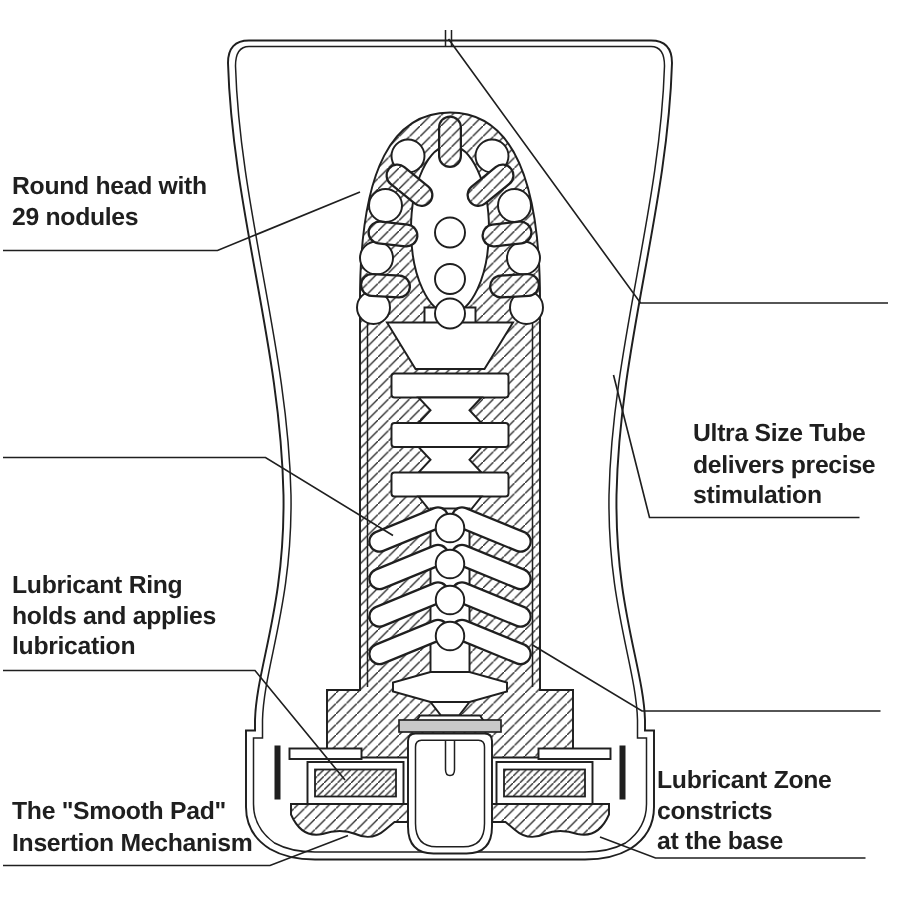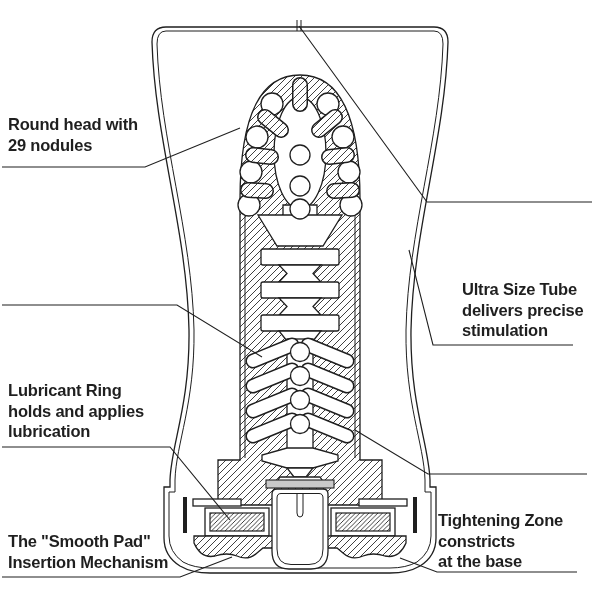--- a/index.html
+++ b/index.html
@@ -188,16 +188,16 @@
   <div class="label" id="lab-round">Round head with
 29 nodules</div>
   <div class="label" id="lab-tube">Ultra Size Tube
 delivers precise
 stimulation</div>
   <div class="label" id="lab-lube">Lubricant Ring
 holds and applies
 lubrication</div>
   <div class="label" id="lab-pad">The "Smooth Pad"
 Insertion Mechanism</div>
-  <div class="label" id="lab-tight">Tightening Zone
+  <div class="label" id="lab-tight">Lubricant Zone
 constricts
 at the base</div>
 </div>
 
 </body></html>

